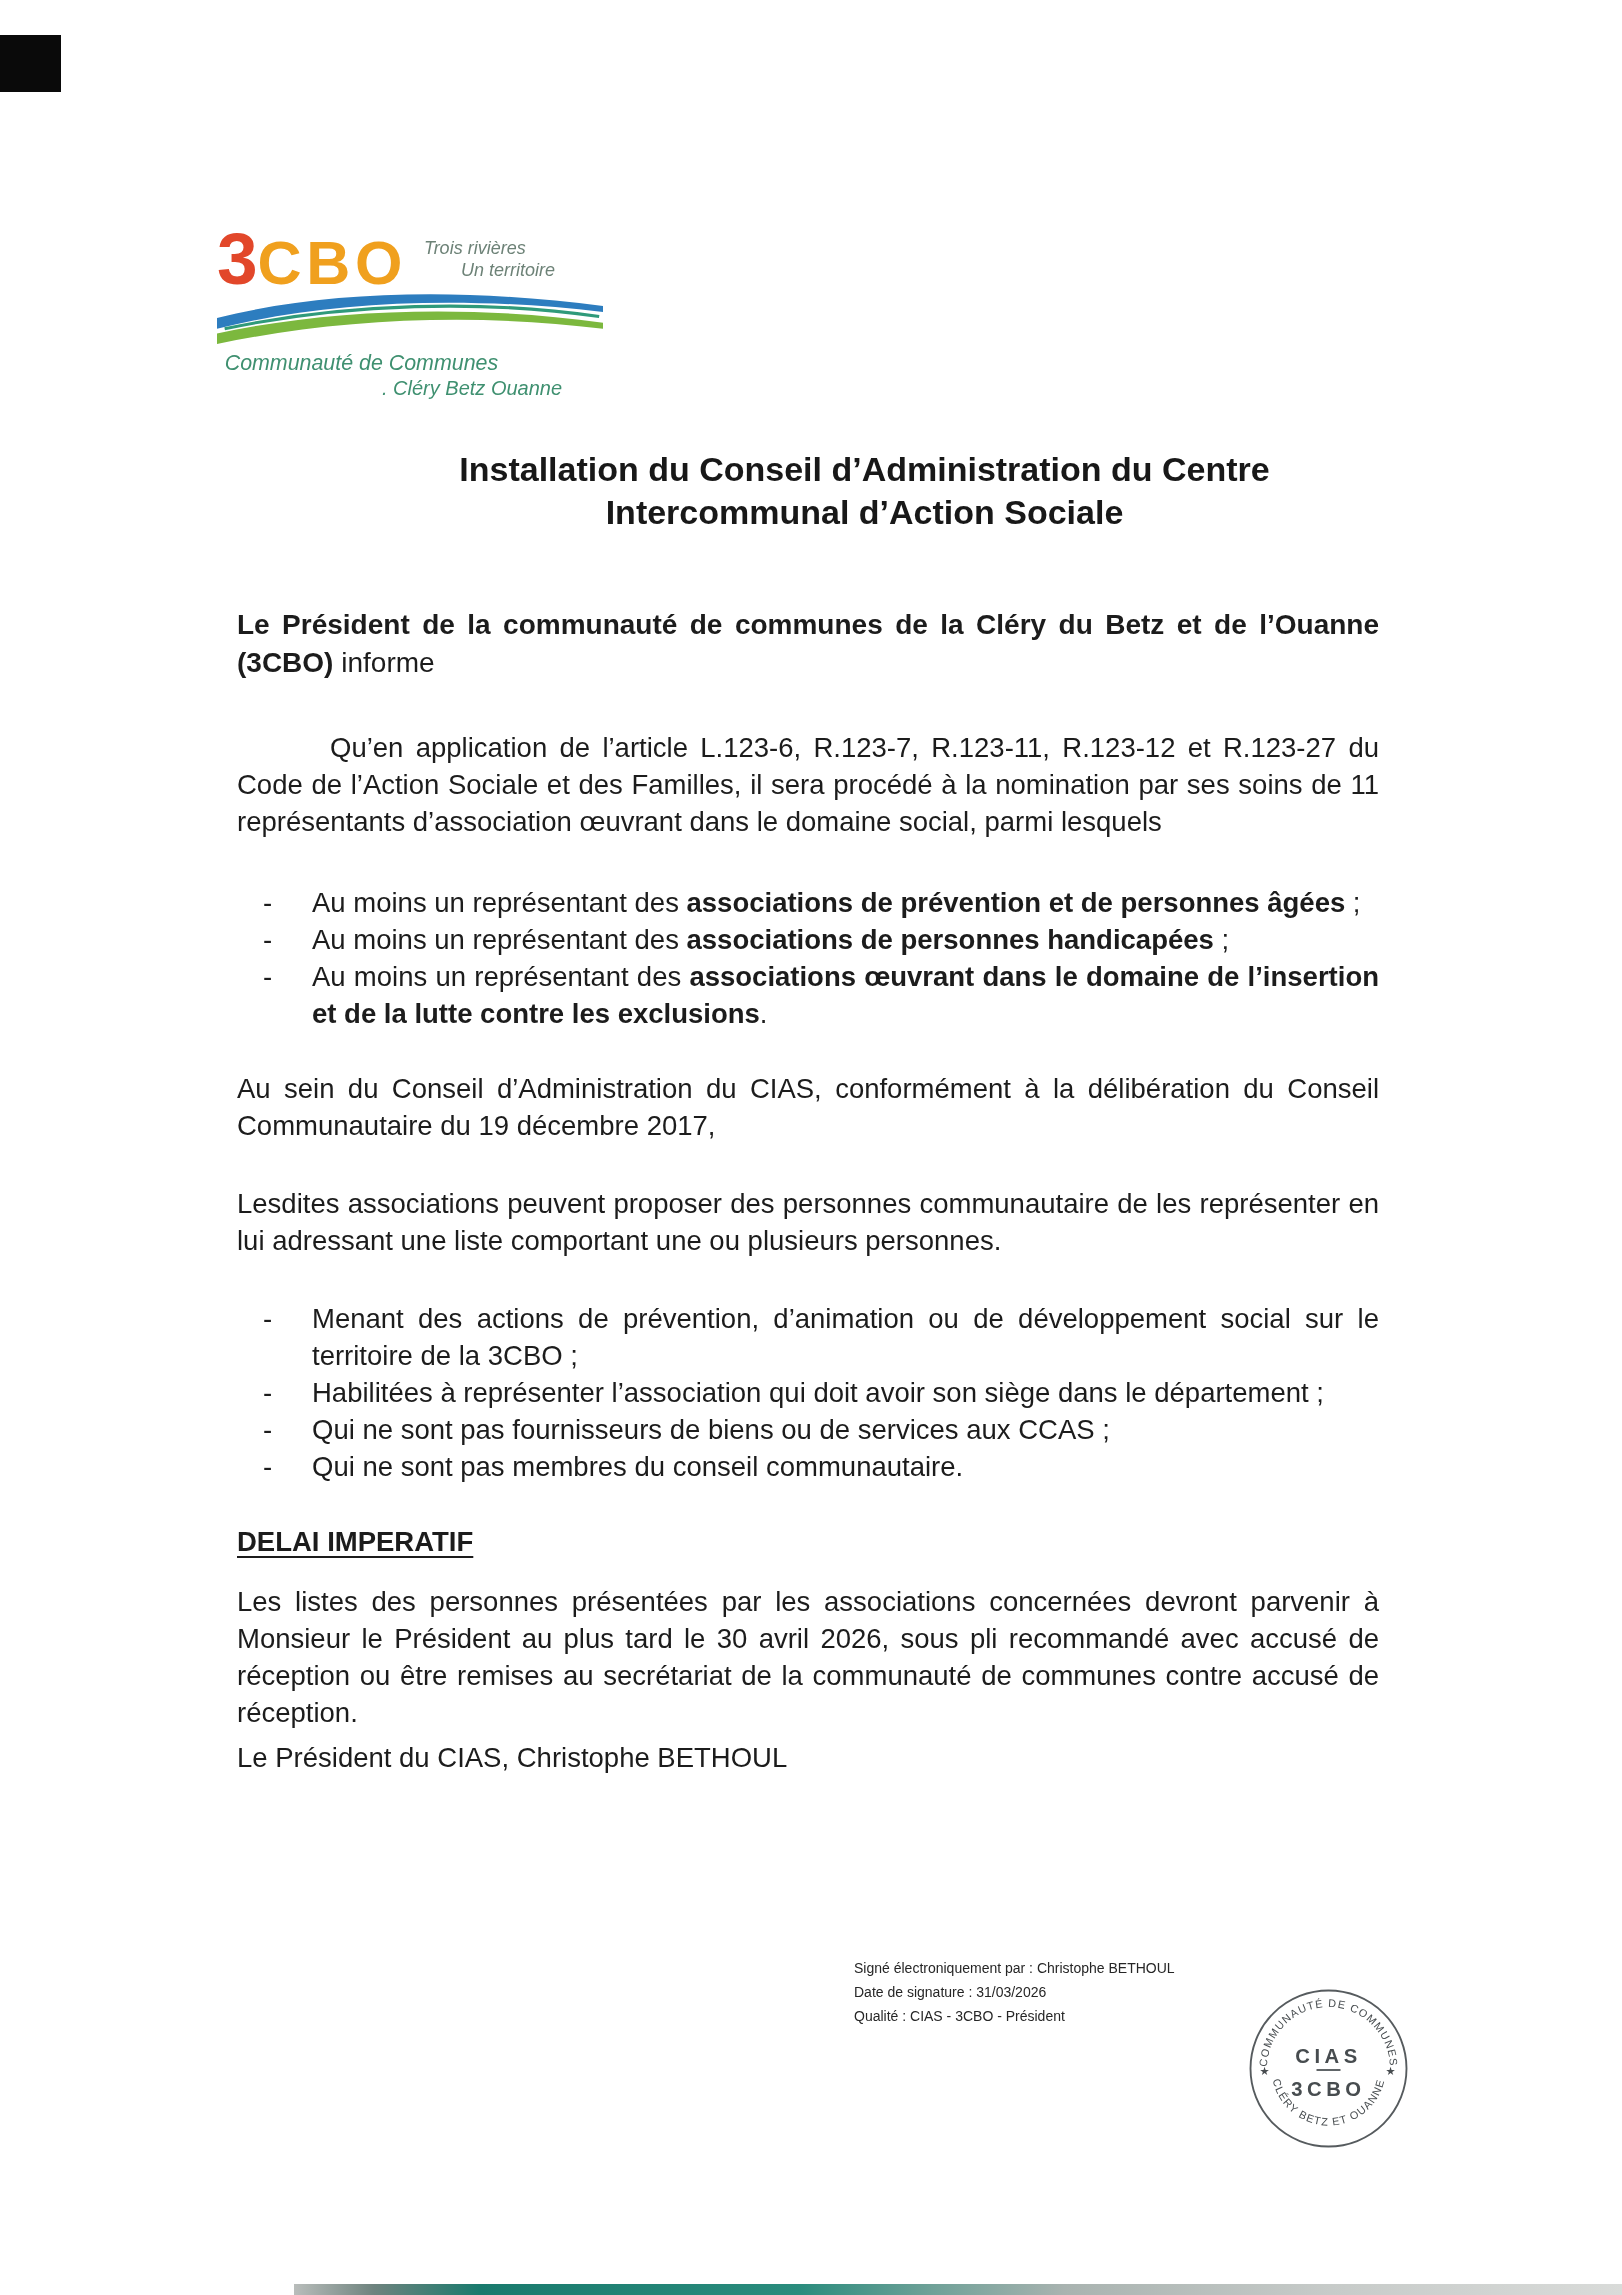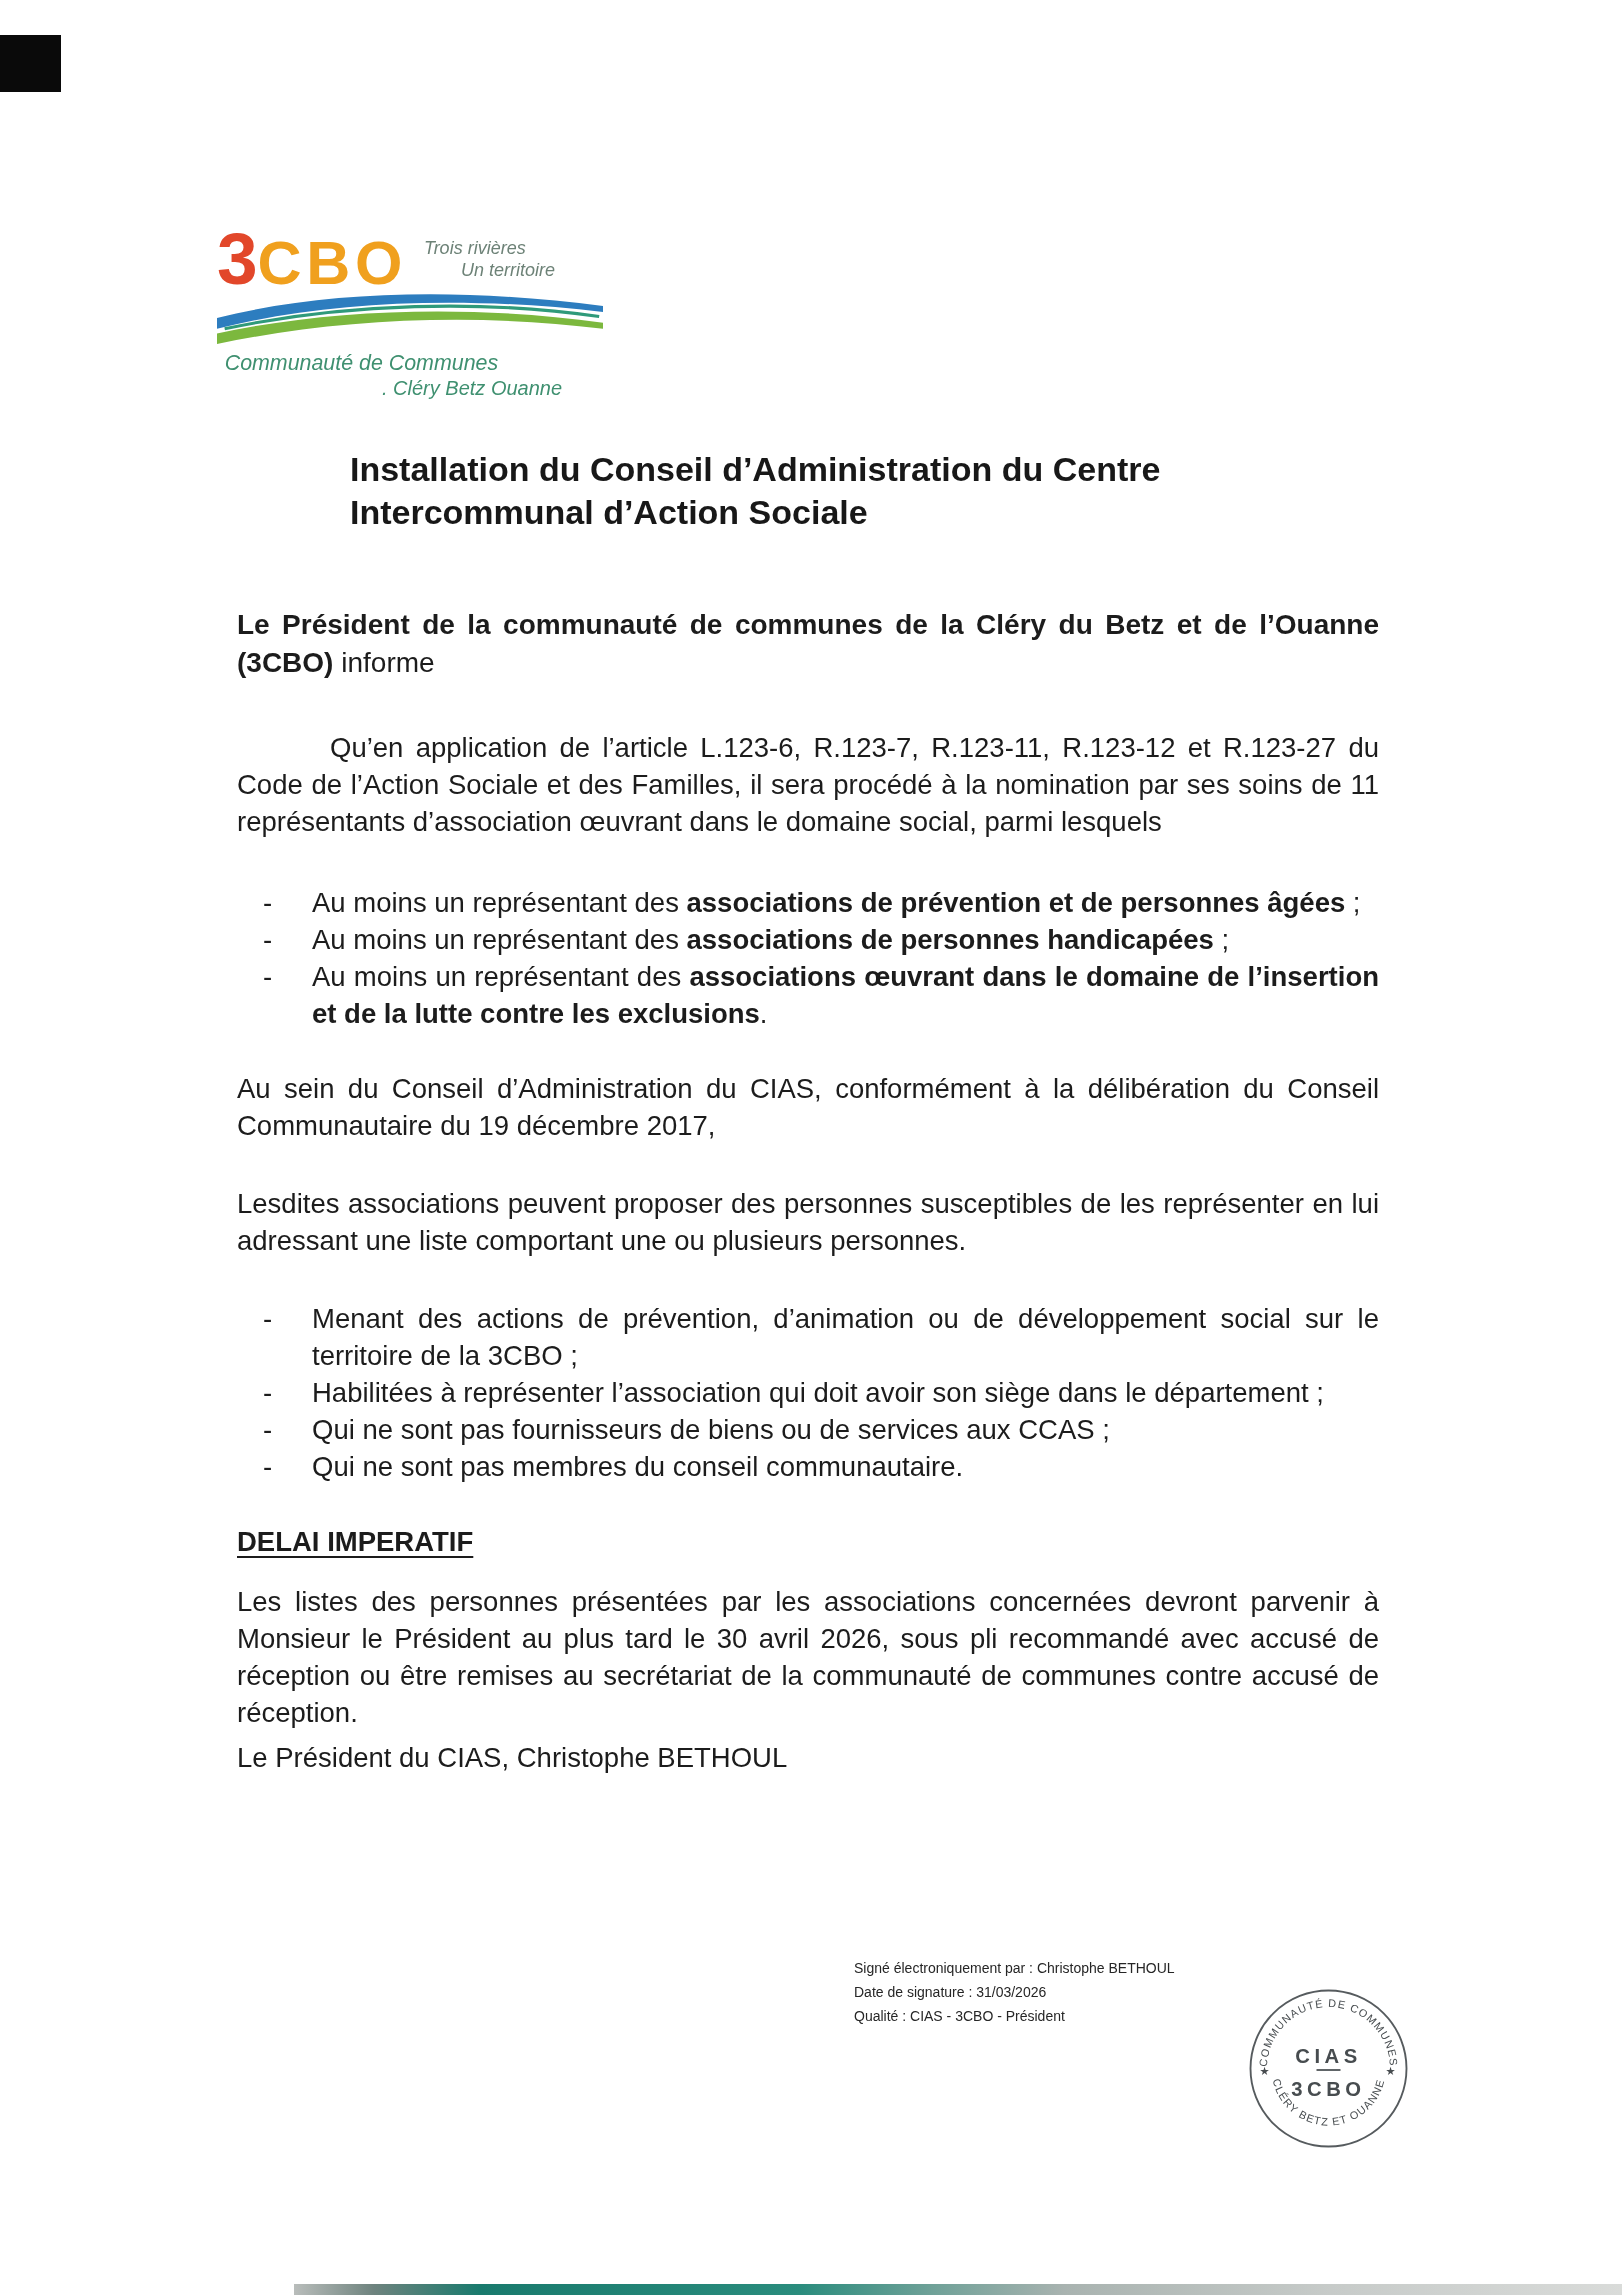--- a/index.html
+++ b/index.html
@@ -36,21 +36,21 @@
   .tl2{margin-left:37px;}
   .waves{display:block;position:absolute;left:0;top:60px;}
   .wave-blue{fill:var(--wave-blue);}
   .wave-green{fill:var(--wave-green);}
   .wave-teal{fill:none;stroke:var(--wave-teal);stroke-width:4;}
   .org1{position:absolute;left:7.7px;top:125px;font-style:italic;color:var(--logo-green-text);font-size:21.4px;white-space:nowrap;}
   .org2{position:absolute;left:165px;top:151px;font-style:italic;color:var(--logo-green-text);font-size:20px;white-space:nowrap;}
 
   
   .content{position:absolute;left:237px;top:448px;width:1142px;}
-  .title{font-size:34px;font-weight:bold;line-height:43px;padding-left:113px;margin:0 0 72px 0;color:#181818;}
+  .title{font-size:34px;font-weight:bold;line-height:43px;text-align:center;padding-left:113px;margin:0 0 72px 0;color:#181818;}
   .title-line{display:block;}
   .intro{font-size:28px;line-height:38px;text-align:justify;margin:0 0 47px 0;}
   .intro strong{font-weight:bold;}
   .body-p{font-size:27.5px;line-height:37px;text-align:justify;margin:0 0 41px 0;}
   .p1{text-indent:93px;margin-bottom:44px;}
   .list{margin:0 0 38px 0;}
   .li{position:relative;padding-left:75px;font-size:27.5px;line-height:37px;text-align:justify;}
   .dash{position:absolute;left:26px;top:0;}
   .li strong{font-weight:bold;}
   .p4{margin-bottom:6.1px;}
@@ -106,21 +106,21 @@
     <p class="body-p p1">Qu’en application de l’article L.123-6, R.123-7, R.123-11, R.123-12 et R.123-27 du Code de l’Action Sociale et des Familles, il sera procédé à la nomination par ses soins de 11 représentants d’association œuvrant dans le domaine social, parmi lesquels</p>
 
     <div class="list list1">
       <div class="li"><span class="dash">-</span><span class="li-text"><span>Au moins un représentant des </span><strong>associations de prévention et de personnes âgées</strong><span> ;</span></span></div>
       <div class="li"><span class="dash">-</span><span class="li-text"><span>Au moins un représentant des </span><strong>associations de personnes handicapées</strong><span> ;</span></span></div>
       <div class="li"><span class="dash">-</span><span class="li-text"><span>Au moins un représentant des </span><strong>associations œuvrant dans le domaine de l’insertion et de la lutte contre les exclusions</strong><span>.</span></span></div>
     </div>
 
     <p class="body-p p2">Au sein du Conseil d’Administration du CIAS, conformément à la délibération du Conseil Communautaire du 19 décembre 2017,</p>
 
-    <p class="body-p p3">Lesdites associations peuvent proposer des personnes susceptibles de les représenter en lui adressant une liste comportant une ou plusieurs personnes.</p>
+    <p class="body-p p3">Lesdites associations peuvent proposer des personnes communautaire de les représenter en lui adressant une liste comportant une ou plusieurs personnes.</p>
 
 
     <div class="list list2">
       <div class="li"><span class="dash">-</span><span class="li-text">Menant des actions de prévention, d’animation ou de développement social sur le territoire de la 3CBO ;</span></div>
       <div class="li"><span class="dash">-</span><span class="li-text">Habilitées à représenter l’association qui doit avoir son siège dans le département ;</span></div>
       <div class="li"><span class="dash">-</span><span class="li-text">Qui ne sont pas fournisseurs de biens ou de services aux CCAS ;</span></div>
       <div class="li"><span class="dash">-</span><span class="li-text">Qui ne sont pas membres du conseil communautaire.</span></div>
     </div>
 
     <h2 class="deadline-h">DELAI IMPERATIF</h2>

